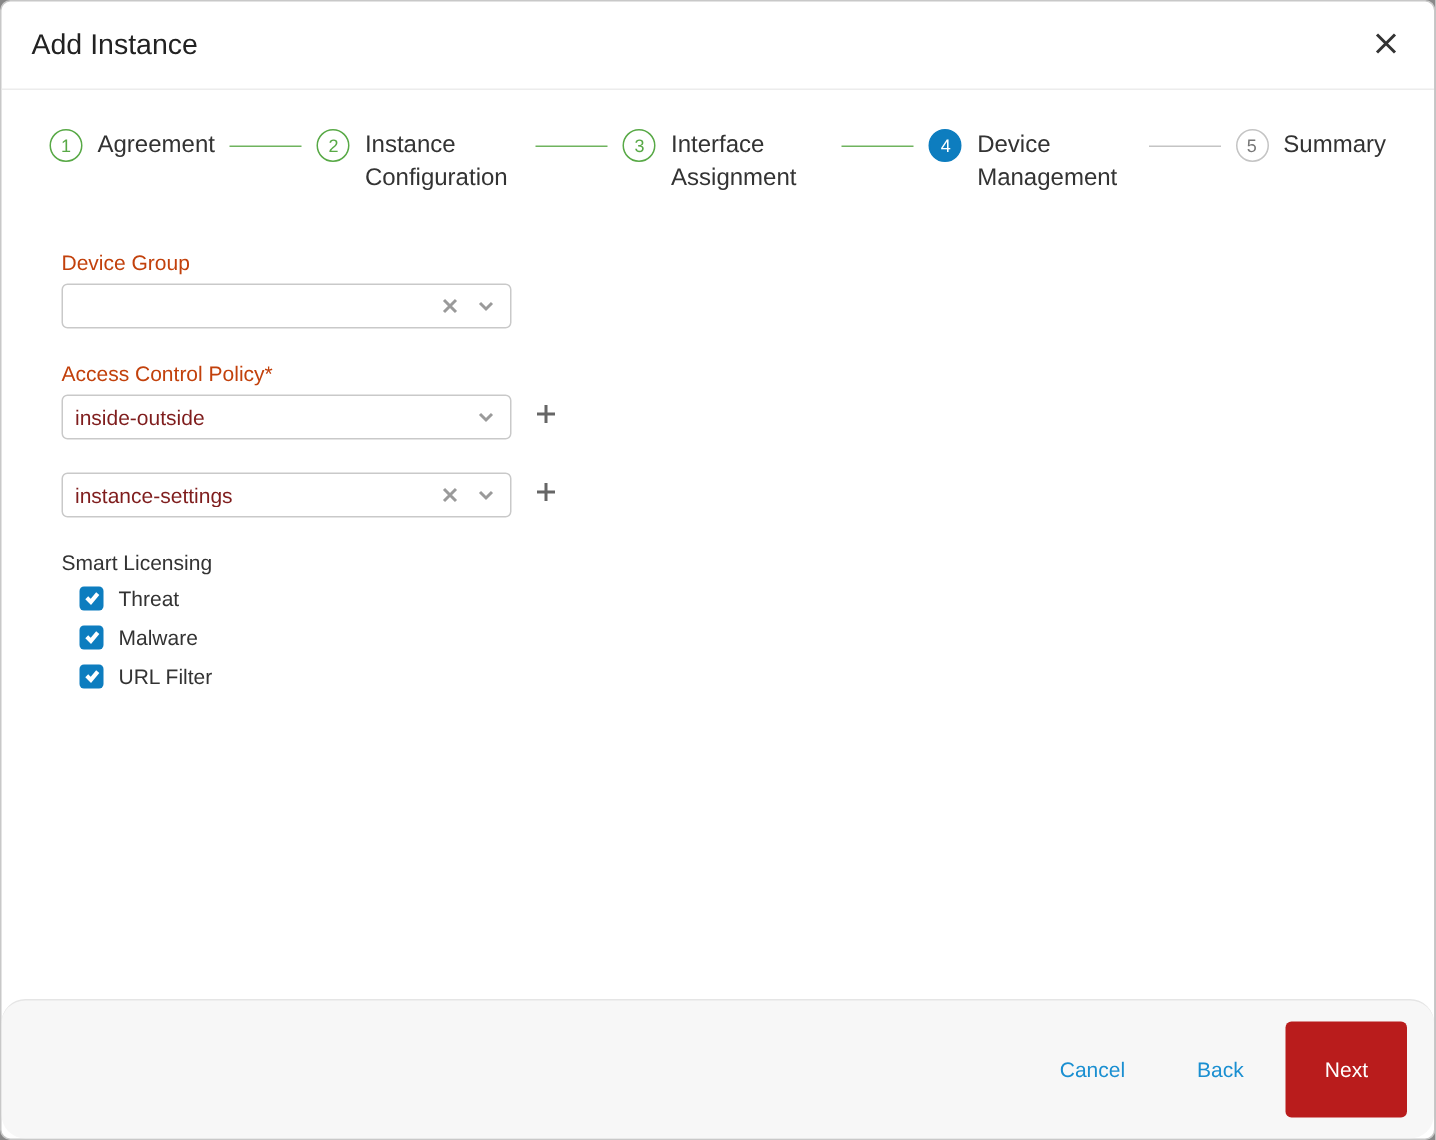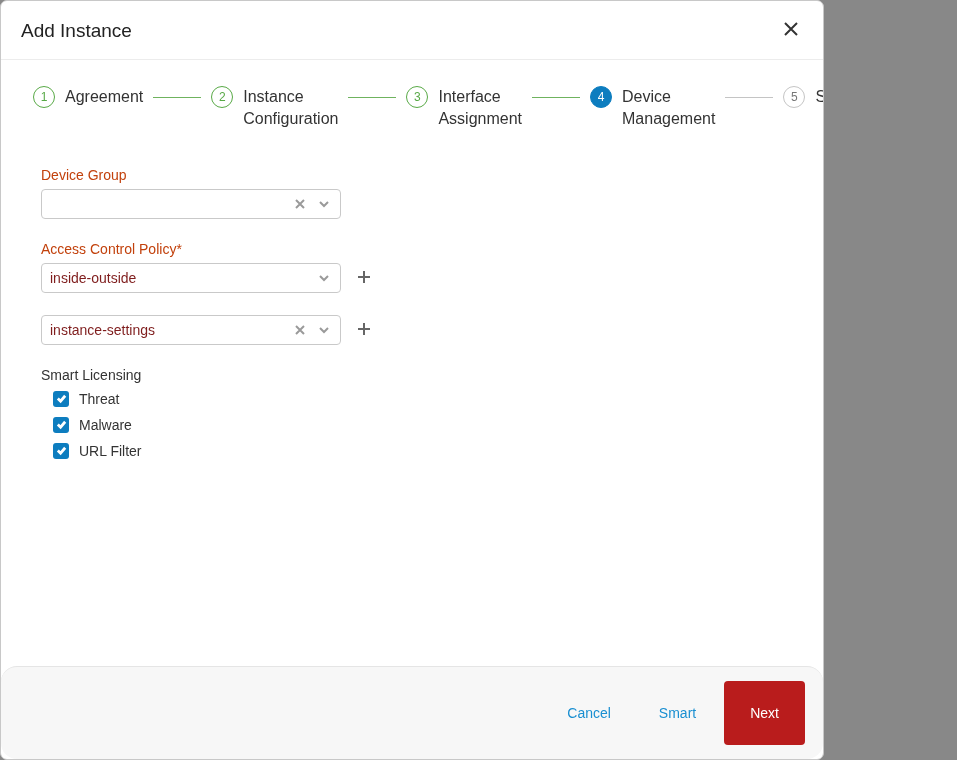--- a/index.html
+++ b/index.html
@@ -6,21 +6,21 @@
   html, body { margin: 0; padding: 0; height: 100%; }
   body {
     font-family: -apple-system, BlinkMacSystemFont, "Segoe UI", Helvetica, Arial, sans-serif;
     background: #888;
     width: 957px;
     height: 760px;
     overflow: hidden;
   }
   .dialog {
     position: relative;
-    width: 824px;
+    width: 957px;
     height: 760px;
     background: #fff;
     border-radius: 7px;
     border: 1px solid #c8c8c8;
     overflow: hidden;
     display: flex;
     flex-direction: column;
   }
   .dialog-header {
     padding: 18px 20px 16px 20px;
@@ -318,17 +318,17 @@
             <span>URL Filter</span>
           </div>
         </div>
       </div>
 
     </div>
   </div>
 
   <div class="dialog-footer">
     <button class="btn btn-link">Cancel</button>
-    <button class="btn btn-link">Smart</button>
+    <button class="btn btn-link">Back</button>
     <button class="btn btn-primary">Next</button>
   </div>
 
 </div>
 
 </body></html>

